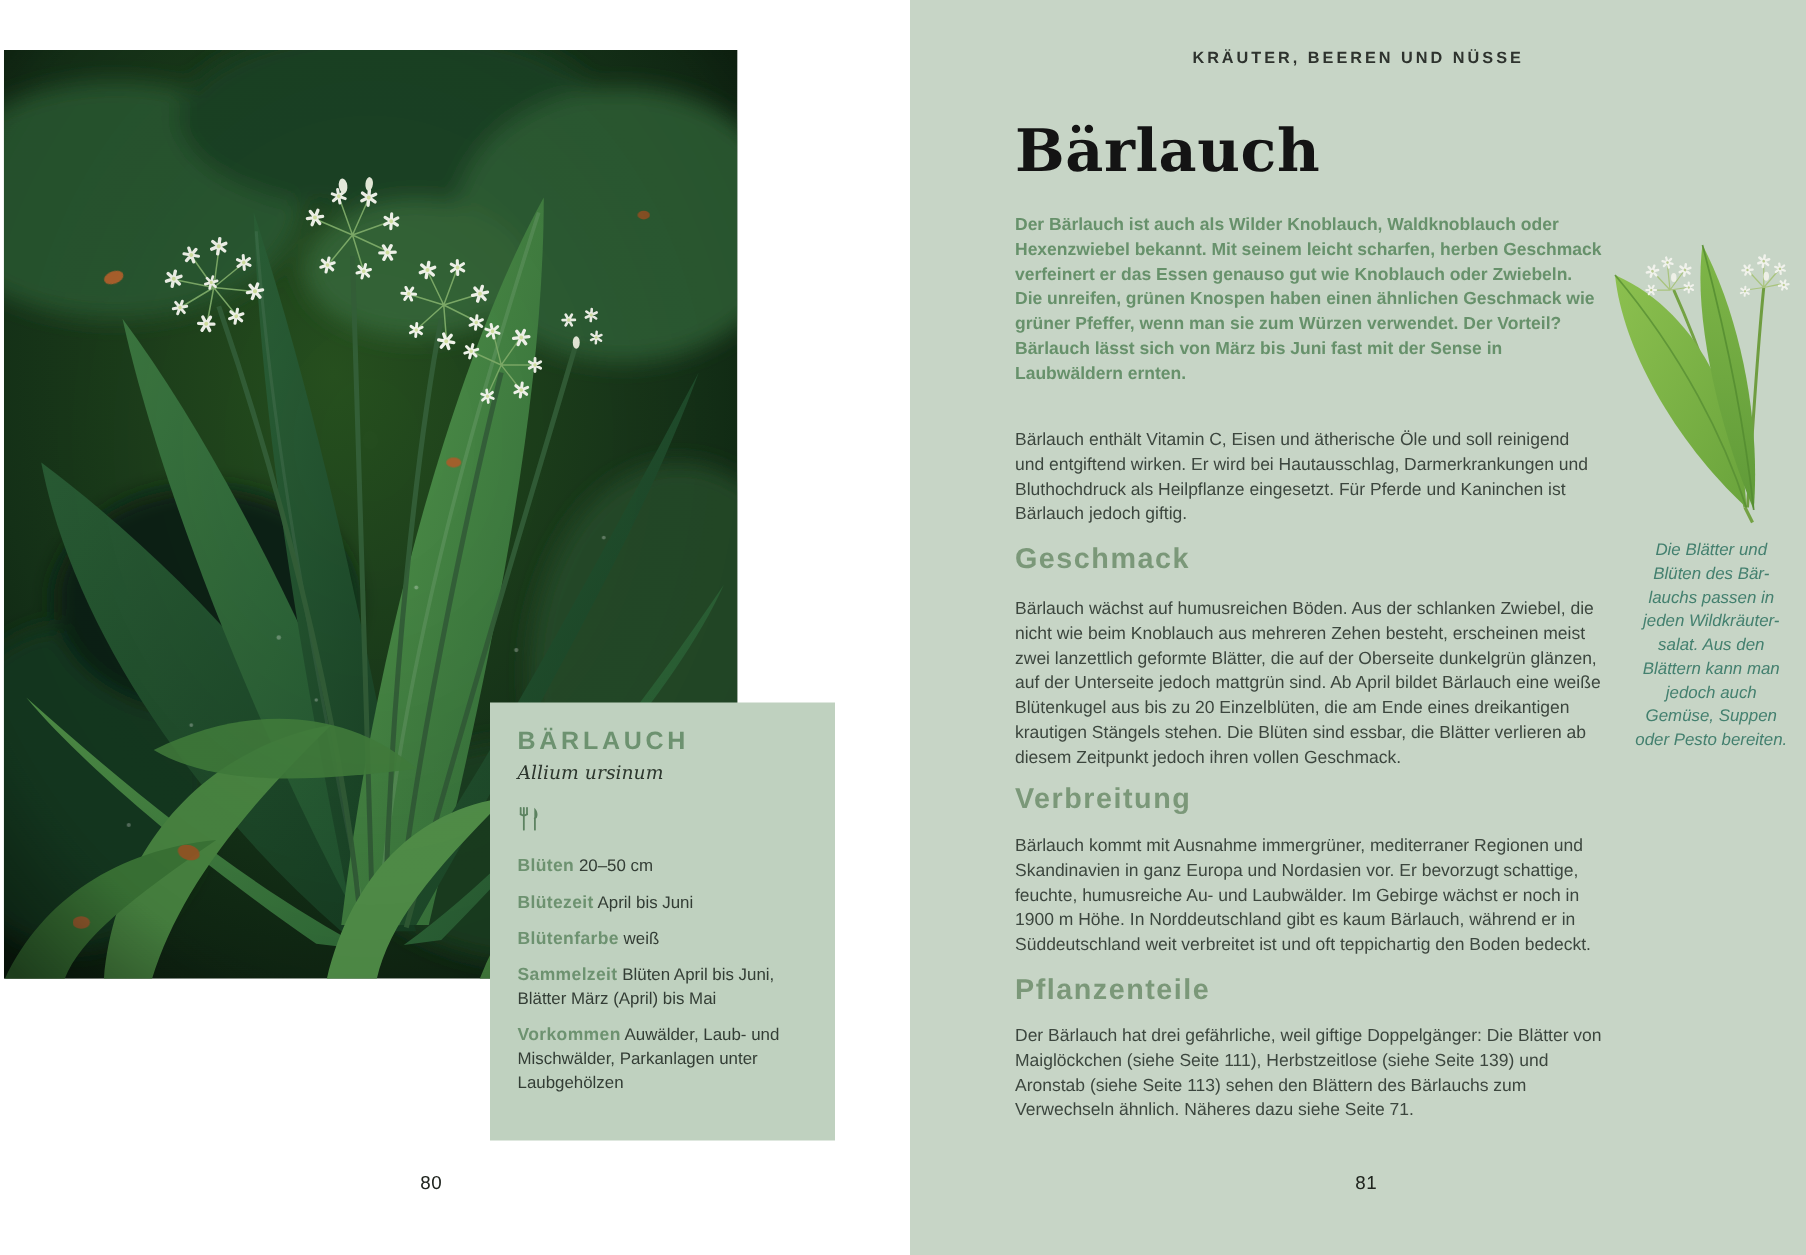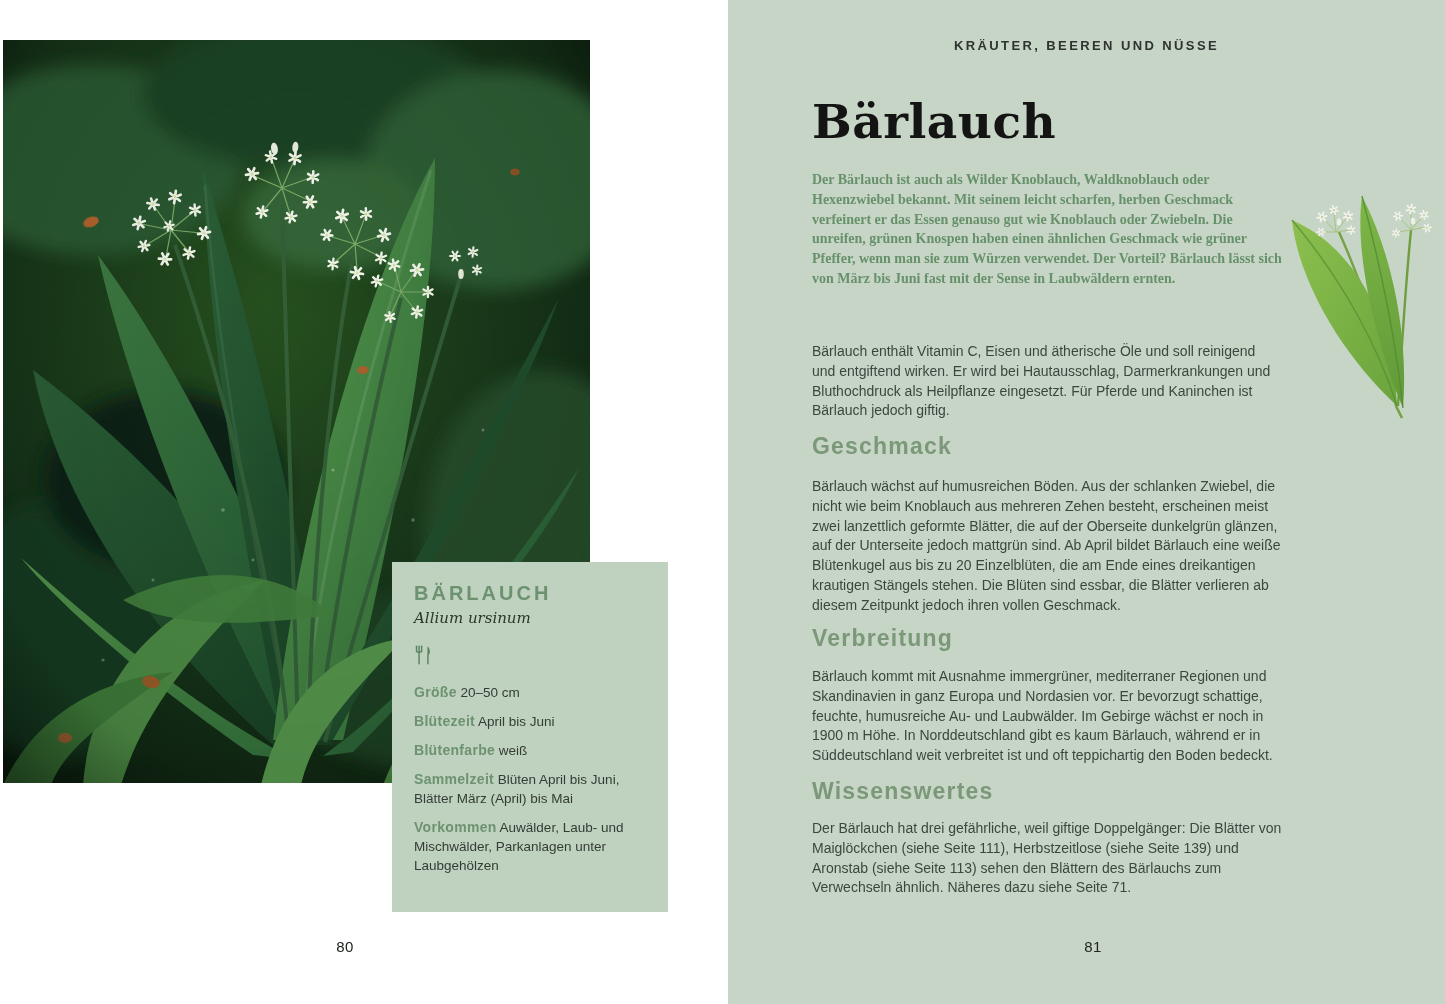--- a/index.html
+++ b/index.html
@@ -26,21 +26,21 @@
   .pn-left{left:328px;top:938px;width:34px;text-align:center;}
   .pn-right{left:348px;top:938px;width:34px;text-align:center;}
 
   
   .running-head{position:absolute;left:0;top:38px;width:100%;text-align:center;
                 font-size:13px;font-weight:600;letter-spacing:2.4px;color:#2e332e;}
   .title{position:absolute;left:84px;top:96px;margin:0;
          font-family:"DejaVu Serif","Liberation Serif",serif;
          font-weight:700;font-size:47px;line-height:1.1;color:#141414;letter-spacing:.5px;}
   .intro{position:absolute;left:84px;top:170px;width:470px;margin:0;
-         font-size:14px;line-height:19.8px;font-weight:600;color:#67916b;font-family:Liberation Serif, serif;}
+         font-size:14px;line-height:19.8px;font-weight:600;color:#67916b;}
   .body{position:absolute;left:84px;width:470px;margin:0;
         font-size:14px;line-height:19.8px;color:#3c463e;}
   .p1{top:342px;}
   .sect{position:absolute;left:84px;margin:0;font-size:23px;font-weight:700;
         letter-spacing:1.2px;color:#7b9879;}
   .s1h{top:433px;} .s1t{top:477px;}
   .s2h{top:625px;} .s2t{top:667px;}
   .s3h{top:778px;} .s3t{top:819px;}
 
   .illustration{position:absolute;left:556px;top:192px;width:160px;height:228px;margin:0;}
@@ -220,21 +220,21 @@
             <path d="M3.2,2 V8.5"></path>
               <path d="M6.4,2 V8.5"></path>
               <path d="M9.6,2 V8.5"></path>
             <path d="M3.2,8.5 Q6.4,11 9.6,8.5"></path>
             <path d="M6.4,9.5 V24"></path>
           </g>
           <path d="M17,2 C20.4,5 21,9.5 19.2,12.5 L17,12.5 Z" fill="#5c8260"></path>
           <path d="M17.6,12.5 V24" stroke="#5c8260" stroke-width="1.8" stroke-linecap="round"></path>
         </svg>
       </div>
-      <p class="fact"><span class="flabel">Größe</span> <span>20–50 cm</span></p>
+      <p class="fact"><span class="flabel">Blüten</span> <span>20–50 cm</span></p>
       <p class="fact"><span class="flabel">Blütezeit</span> <span>April bis Juni</span></p>
       <p class="fact"><span class="flabel">Blütenfarbe</span> <span>weiß</span></p>
       <p class="fact"><span class="flabel">Sammelzeit</span> <span>Blüten April bis Juni, Blätter März (April) bis Mai</span></p>
       <p class="fact"><span class="flabel">Vorkommen</span> <span>Auwälder, Laub- und Mischwälder, Parkanlagen unter Laubgehölzen</span></p>
     </aside>
 
     <div class="pagenum pn-left">80</div>
   </section>
 
   <section class="page page-right">
@@ -242,21 +242,21 @@
     <h1 class="title">Bärlauch</h1>
     <p class="intro">Der Bärlauch ist auch als Wilder Knoblauch, Waldknoblauch oder Hexenzwiebel bekannt. Mit seinem leicht scharfen, herben Geschmack verfeinert er das Essen genauso gut wie Knoblauch oder Zwiebeln. Die unreifen, grünen Knospen haben einen ähnlichen Geschmack wie grüner Pfeffer, wenn man sie zum Würzen verwendet. Der Vorteil? Bärlauch lässt sich von März bis Juni fast mit der Sense in Laubwäldern ernten.</p>
     <p class="body p1">Bärlauch enthält Vitamin C, Eisen und ätherische Öle und soll reinigend und entgiftend wirken. Er wird bei Hautausschlag, Darmerkrankungen und Bluthochdruck als Heilpflanze eingesetzt. Für Pferde und Kaninchen ist Bärlauch jedoch giftig.</p>
 
     <h3 class="sect s1h">Geschmack</h3>
     <p class="body s1t">Bärlauch wächst auf humusreichen Böden. Aus der schlanken Zwiebel, die nicht wie beim Knoblauch aus mehreren Zehen besteht, erscheinen meist zwei lanzettlich geformte Blätter, die auf der Oberseite dunkelgrün glänzen, auf der Unterseite jedoch mattgrün sind. Ab April bildet Bärlauch eine weiße Blütenkugel aus bis zu 20 Einzelblüten, die am Ende eines dreikantigen krautigen Stängels stehen. Die Blüten sind essbar, die Blätter verlieren ab diesem Zeitpunkt jedoch ihren vollen Geschmack.</p>
 
     <h3 class="sect s2h">Verbreitung</h3>
     <p class="body s2t">Bärlauch kommt mit Ausnahme immergrüner, mediterraner Regionen und Skandinavien in ganz Europa und Nordasien vor. Er bevorzugt schattige, feuchte, humusreiche Au- und Laubwälder. Im Gebirge wächst er noch in 1900 m Höhe. In Norddeutschland gibt es kaum Bärlauch, während er in Süddeutschland weit verbreitet ist und oft teppichartig den Boden bedeckt.</p>
 
-    <h3 class="sect s3h">Wissenswertes</h3>
+    <h3 class="sect s3h">Pflanzenteile</h3>
     <p class="body s3t">Der Bärlauch hat drei gefährliche, weil giftige Doppelgänger: Die Blätter von Maiglöckchen (siehe Seite 111), Herbstzeitlose (siehe Seite 139) und Aronstab (siehe Seite 113) sehen den Blättern des Bärlauchs zum Verwechseln ähnlich. Näheres dazu siehe Seite 71.</p>
 
     <figure class="illustration">
       <svg viewBox="0 0 160 228">
         <defs>
           <linearGradient id="il1" x1="0" y1="0" x2="1" y2="1">
             <stop offset="0%" stop-color="#8cc04f"></stop>
               <stop offset="100%" stop-color="#6aa43c"></stop>
           </linearGradient>
           <linearGradient id="il2" x1="0" y1="0" x2="0" y2="1">
@@ -295,16 +295,25 @@
             </g>
           <use href="#ifl" transform="translate(-13,-8) rotate(25) scale(0.9)"></use>
           <use href="#ifl" transform="translate(0,-15) rotate(10)"></use>
           <use href="#ifl" transform="translate(13,-9) rotate(52) scale(0.9)"></use>
           <use href="#ifl" transform="translate(16,4) rotate(20) scale(0.85)"></use>
           <use href="#ifl" transform="translate(-15,9) rotate(65) scale(0.8)"></use>
           <ellipse cx="2" cy="-3" rx="2.2" ry="3.6" fill="#eef0e7"></ellipse>
         </g>
       </svg>
     </figure>
+    <figcaption class="caption">Die Blätter und
+Blüten des Bär-
+lauchs passen in
+jeden Wildkräuter-
+salat. Aus den
+Blättern kann man
+jedoch auch
+Gemüse, Suppen
+oder Pesto bereiten.</figcaption>
 
     <div class="pagenum pn-right">81</div>
   </section>
 </div>
 
 </body></html>

